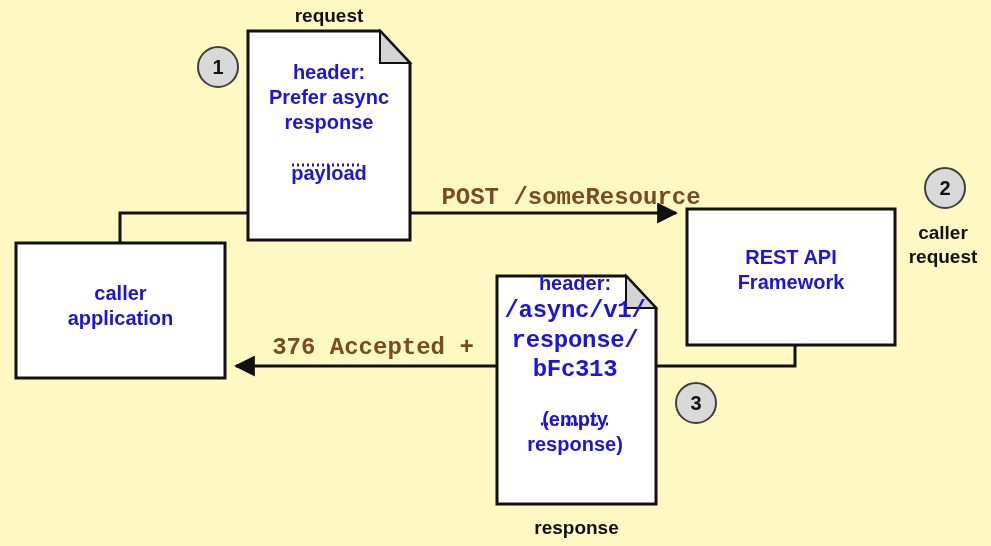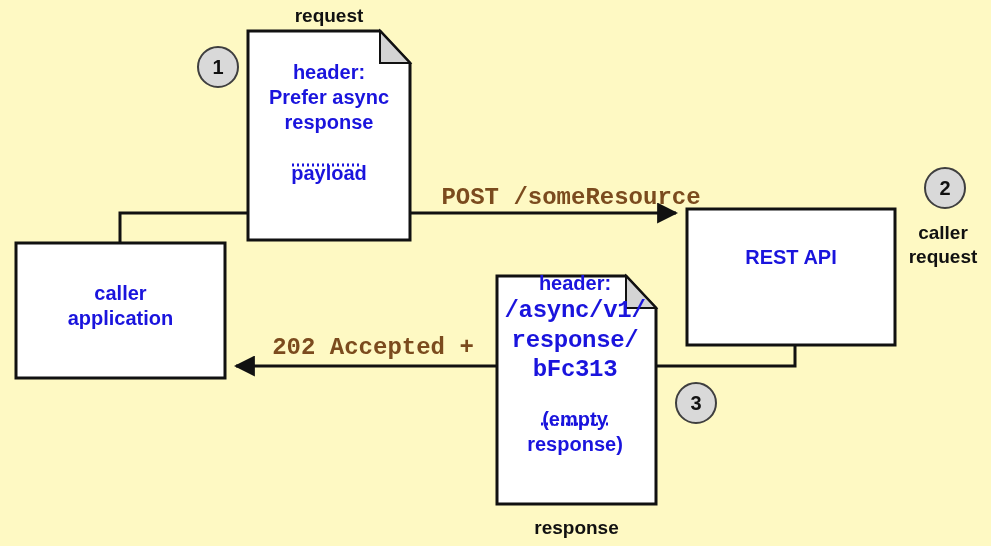--- a/index.html
+++ b/index.html
@@ -136,34 +136,35 @@
     <div style="height:27px;"></div>
     <div class="blue-sans">payload</div>
   </div>
 
   <div class="step-num" style="left:198px; top:47px;">1</div>
 
   <div class="txt brown-mono" style="left:426px; top:183px; width:290px;">POST /someResource</div>
 
   <div class="doc-body" style="left:687px; top:245px; width:208px;">
     <div class="blue-sans">REST API</div>
+    <div class="blue-sans">Framework</div>
   </div>
 
   <div class="step-num" style="left:925px; top:168px;">2</div>
   <div class="doc-body" style="left:895px; top:221px; width:96px;">
     <div class="caption">caller</div>
     <div class="caption">request</div>
   </div>
 
   <div class="doc-body" style="left:16px; top:281px; width:209px;">
     <div class="blue-sans">caller</div>
     <div class="blue-sans">application</div>
   </div>
 
-  <div class="txt brown-mono" style="left:248px; top:333px; width:250px;">202 Accepted +</div>
+  <div class="txt brown-mono" style="left:248px; top:333px; width:250px;">376 Accepted +</div>
 
   <div class="doc-body" style="left:494px; top:271px; width:162px;">
     <div class="blue-sans">header:</div>
     <div class="blue-mono">/async/v1/</div>
     <div class="blue-mono">response/</div>
     <div class="blue-mono">bFc313</div>
     <div style="height:22px;"></div>
     <div class="blue-sans">(empty</div>
     <div class="blue-sans">response)</div>
   </div>

